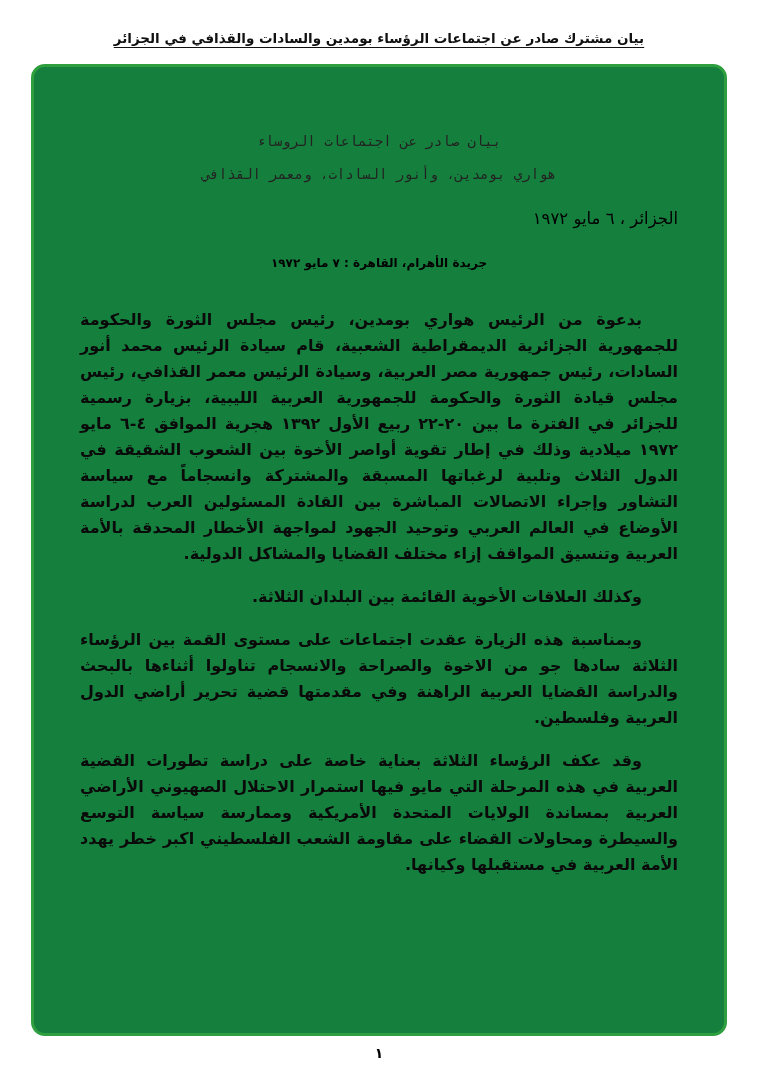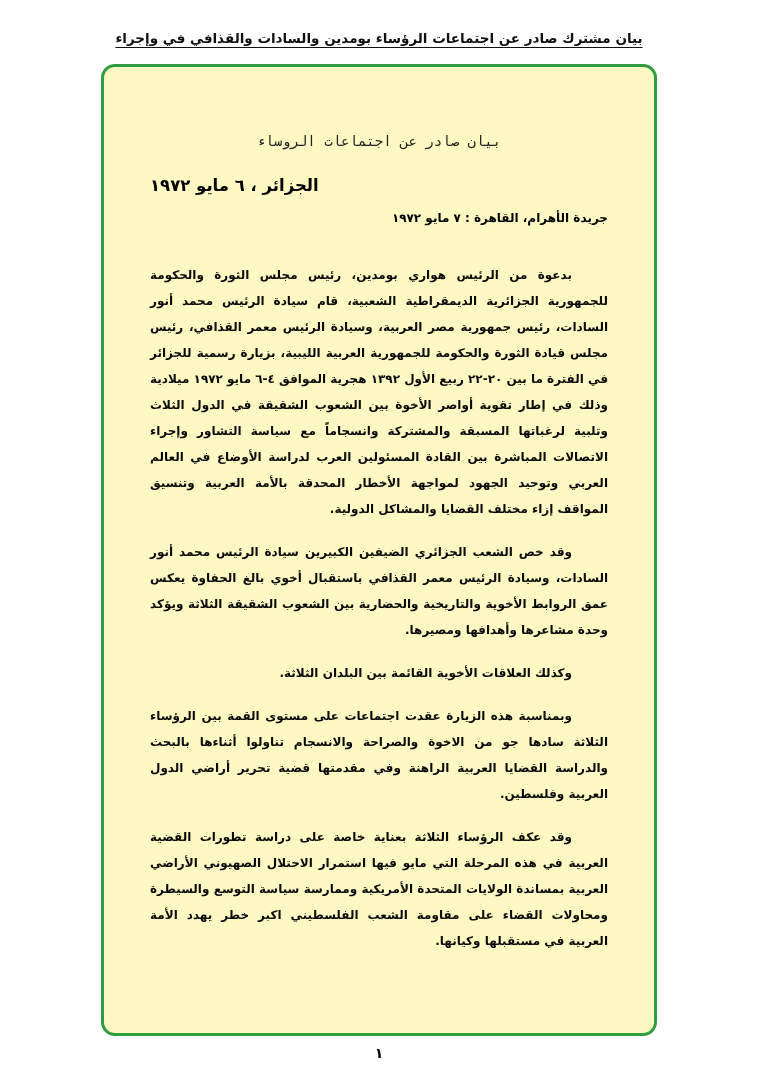--- a/index.html
+++ b/index.html
@@ -19,96 +19,96 @@
   .header-title {
     margin: 30px 20px 0 20px;
     text-align: center;
     font-size: 13.5px;
     font-weight: bold;
     color: #111;
     text-decoration: underline;
     text-underline-offset: 4px;
   }
   .green-frame {
-    width: 556px;
+    width: 696px;
     height: 972px;
     margin: 18px auto 0 auto;
     border: 3px solid #2e9e3f;
     border-radius: 14px;
     padding: 58px 46px 30px 46px;
     overflow: hidden;
-    background: #fef9c3;
+    background: #15803d;
   }
   .doc-title-line {
     text-align: center;
     font-size: 14px;
     color: #222;
     letter-spacing: 2px;
     line-height: 33px;
     font-family: "DejaVu Sans Mono", "DejaVu Sans", monospace;
   }
   .date-heading {
-    text-align: left;
+    text-align: right;
     font-size: 16.5px;
-    font-weight: bold;
+    font-weight: normal;
     color: #000;
     letter-spacing: 3px;
     margin-top: 14px;
     line-height: 28px;
   }
   .source-line {
-    text-align: right;
+    text-align: center;
     font-size: 12px;
     font-weight: bold;
     color: #000;
     letter-spacing: 1px;
-    margin-top: 8px;
+    margin-top: 20px;
     line-height: 20px;
   }
   .doc-body {
     margin-top: 34px;
   }
   .doc-body p {
     direction: rtl;
     text-align: justify;
     text-indent: 36px;
-    font-size: 12px;
+    font-size: 16px;
     font-weight: bold;
     color: #0a0a0a;
     line-height: 26px;
     margin-bottom: 17px;
   }
   .page-number {
     text-align: center;
     font-size: 14px;
     font-weight: bold;
     color: #000;
     margin-top: 9px;
   }
 </style>
 </head>
 <body>
 
 <div class="page">
 
-  <div class="header-title">بيان مشترك صادر عن اجتماعات الرؤساء بومدين والسادات والقذافي في وإجراء</div>
+  <div class="header-title">بيان مشترك صادر عن اجتماعات الرؤساء بومدين والسادات والقذافي في الجزائر</div>
 
   <div class="green-frame">
 
     <div class="doc-title-lines">
       <div class="doc-title-line">بيان صادر عن اجتماعات الروساء</div>
+      <div class="doc-title-line">هواري بومدين، وأنور السادات، ومعمر القذافي</div>
     </div>
 
     <div class="date-heading">الجزائر ، ٦ مايو ١٩٧٢</div>
 
     <div class="source-line">جريدة الأهرام، القاهرة : ٧ مايو ١٩٧٢</div>
 
     <div class="doc-body">
       <p>بدعوة من الرئيس هواري بومدين، رئيس مجلس الثورة والحكومة للجمهورية الجزائرية الديمقراطية الشعبية، قام سيادة الرئيس محمد أنور السادات، رئيس جمهورية مصر العربية، وسيادة الرئيس معمر القذافي، رئيس مجلس قيادة الثورة والحكومة للجمهورية العربية الليبية، بزيارة رسمية للجزائر في الفترة ما بين ٢٠-٢٢ ربيع الأول ١٣٩٢ هجرية الموافق ٤-٦ مايو ١٩٧٢ ميلادية وذلك في إطار تقوية أواصر الأخوة بين الشعوب الشقيقة في الدول الثلاث وتلبية لرغباتها المسبقة والمشتركة وانسجاماً مع سياسة التشاور وإجراء الاتصالات المباشرة بين القادة المسئولين العرب لدراسة الأوضاع في العالم العربي وتوحيد الجهود لمواجهة الأخطار المحدقة بالأمة العربية وتنسيق المواقف إزاء مختلف القضايا والمشاكل الدولية.</p>
-      <p>وقد خص الشعب الجزائري الضيفين الكبيرين سيادة الرئيس محمد أنور السادات، وسيادة الرئيس معمر القذافي باستقبال أخوي بالغ الحفاوة يعكس عمق الروابط الأخوية والتاريخية والحضارية بين الشعوب الشقيقة الثلاثة ويؤكد وحدة مشاعرها وأهدافها ومصيرها.</p>
       <p>وكذلك العلاقات الأخوية القائمة بين البلدان الثلاثة.</p>
       <p>وبمناسبة هذه الزيارة عقدت اجتماعات على مستوى القمة بين الرؤساء الثلاثة سادها جو من الاخوة والصراحة والانسجام تناولوا أثناءها بالبحث والدراسة القضايا العربية الراهنة وفي مقدمتها قضية تحرير أراضي الدول العربية وفلسطين.</p>
       <p>وقد عكف الرؤساء الثلاثة بعناية خاصة على دراسة تطورات القضية العربية في هذه المرحلة التي مايو فيها استمرار الاحتلال الصهيوني الأراضي العربية بمساندة الولايات المتحدة الأمريكية وممارسة سياسة التوسع والسيطرة ومحاولات القضاء على مقاومة الشعب الفلسطيني اكبر خطر يهدد الأمة العربية في مستقبلها وكيانها.</p>
     </div>
 
   </div>
 
   <div class="page-number">١</div>
 
 </div>

